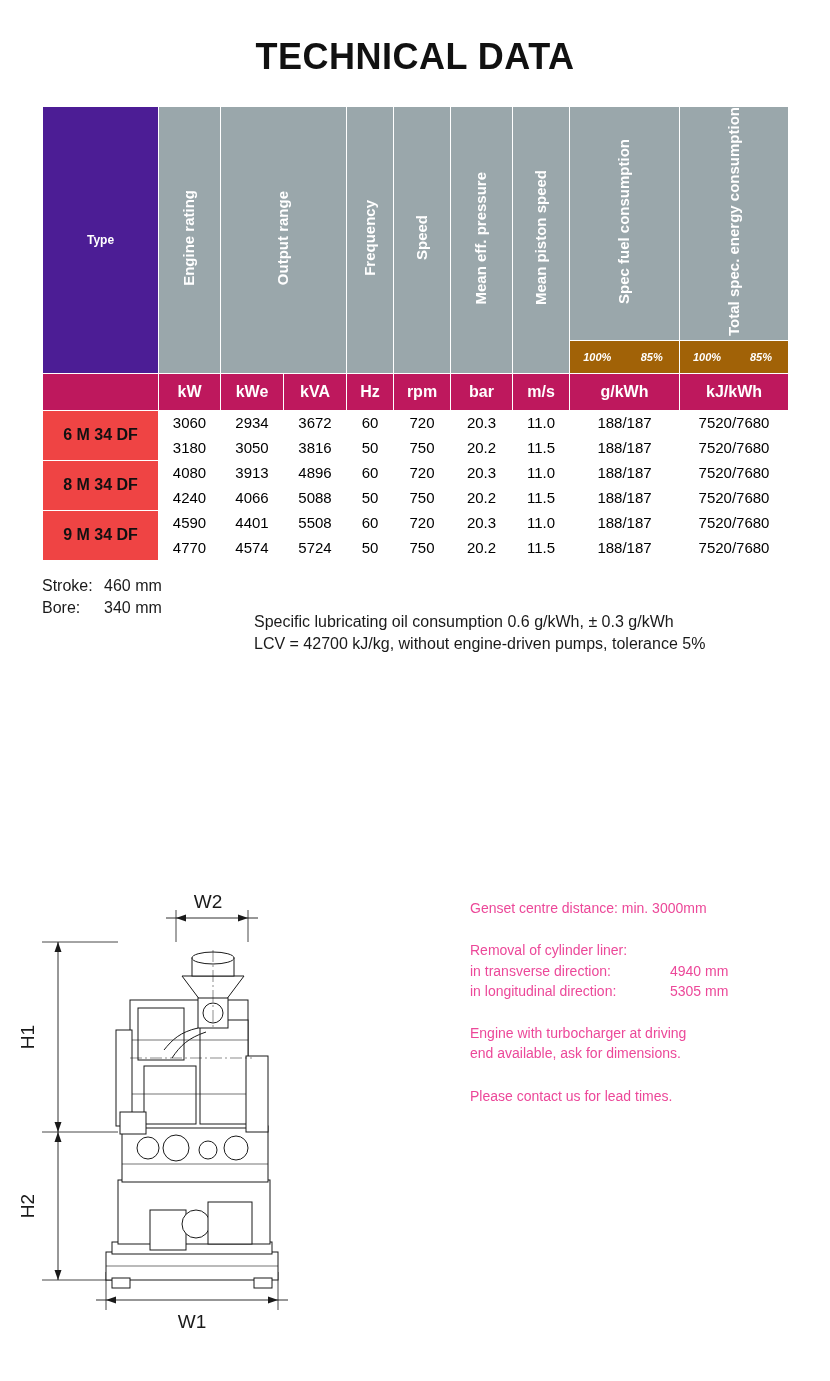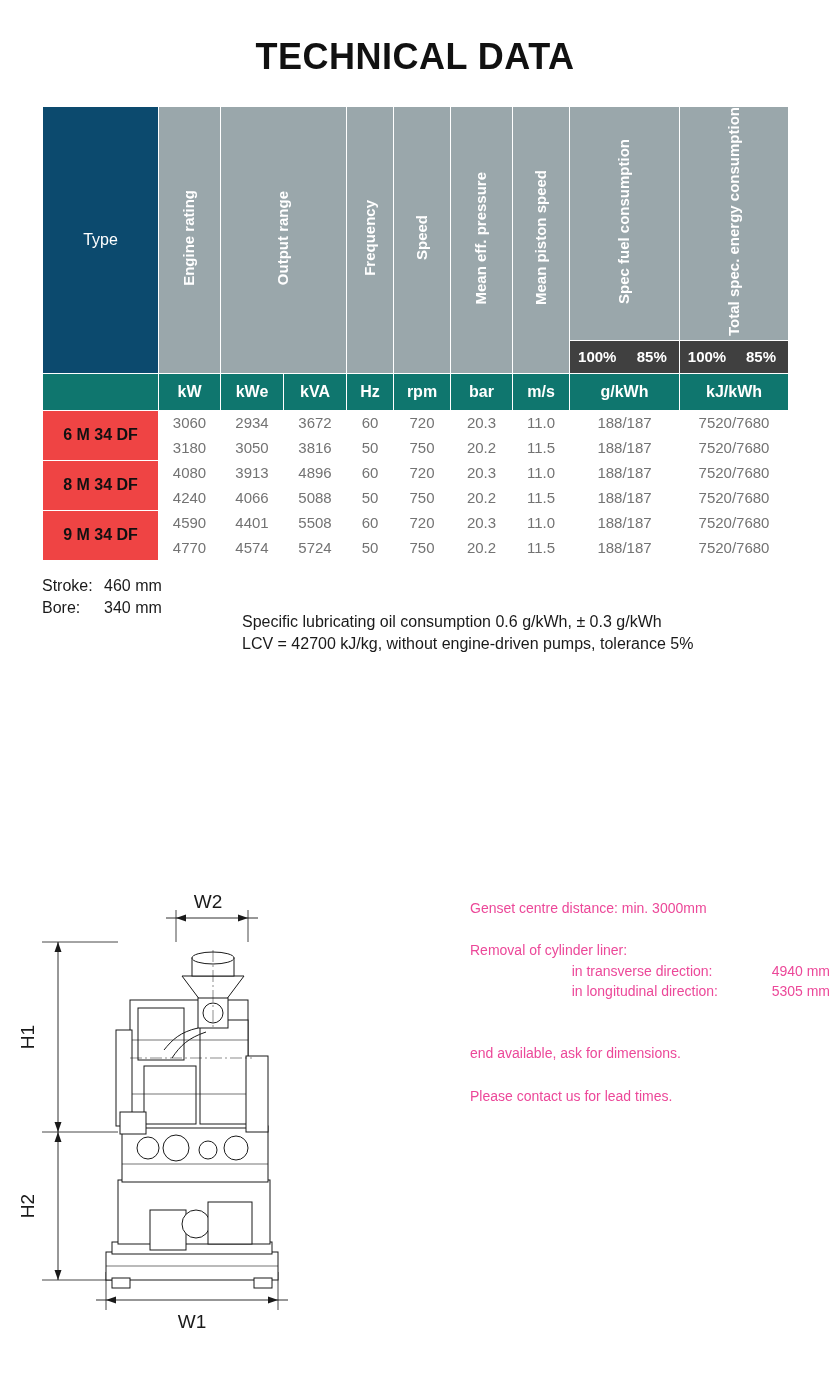--- a/index.html
+++ b/index.html
@@ -54,43 +54,44 @@
     writing-mode: vertical-rl;
     transform: rotate(180deg);
     display: inline-block;
     font-size: 15px;
     font-weight: bold;
     line-height: 1.1;
     white-space: pre;
     text-align: center;
   }
   .type-head {
-    background: #0c4a6e;
+    background: #4c1d95;
     color: #fff;
-    font-weight: normal;
-    font-size: 16px;
+    font-weight: bold;
+    font-size: 12px;
     height: 245px;
   }
   .pct-row td {
-    background: #404040;
+    background: #a16207;
     color: #fff;
-    font-size: 15px;
+    font-size: 11px;
     font-weight: bold;
     height: 32px;
+    font-style: italic;
   }
   .unit-row td {
-    background: #0f766e;
+    background: #be185d;
     color: #fff;
     font-size: 16px;
     font-weight: bold;
     height: 36px;
   }
   .data-cell {
     background: #ffffff;
-    color: #737373;
+    color: #000000;
     font-size: 15px;
     height: 24px;
     border: 1px solid #9aa7ab;
   }
   .type-cell {
     background: #ef4444;
     color: #111;
     font-size: 16px;
     font-weight: bold;
     border: 1px solid #9aa7ab;
@@ -105,20 +106,21 @@
     line-height: 32px;
   }
 
   
   .notes {
     margin: 14px 42px 0 42px;
     display: flex;
     font-size: 16px;
     line-height: 1.35;
     color: #1a1a1a;
+    gap: 12px;
   }
   .notes-left {
     width: 200px;
     flex: 0 0 200px;
   }
   .notes-left .nrow {
     display: flex;
   }
   .notes-left .nlabel {
     width: 62px;
@@ -148,21 +150,20 @@
     padding-top: 18px;
     font-size: 14px;
     line-height: 1.45;
     color: #ec4899;
   }
   .text-col p {
     margin: 0 0 22px 0;
   }
   .text-col .dimrow {
     display: flex;
-    justify-content: flex-end;
   }
   .text-col .dimrow .dl { width: 200px; }
 
   svg.engine-svg { display: block; }
 </style>
 </head>
 <body>
 
 <h1 class="page-title">TECHNICAL DATA</h1>
 
@@ -415,18 +416,18 @@
       <span class="dimrow" style="display:flex">
         <span class="dl">in transverse direction:</span>
         <span>4940 mm</span>
       </span>
       <span class="dimrow" style="display:flex">
         <span class="dl">in longitudinal direction:</span>
         <span>5305 mm</span>
       </span>
     </p>
     <p>
-      <br>
+      <span>Engine with turbocharger at driving</span><br>
       <span>end available, ask for dimensions.</span>
     </p>
     <p>Please contact us for lead times.</p>
   </div>
 </div>
 
 </body></html>

